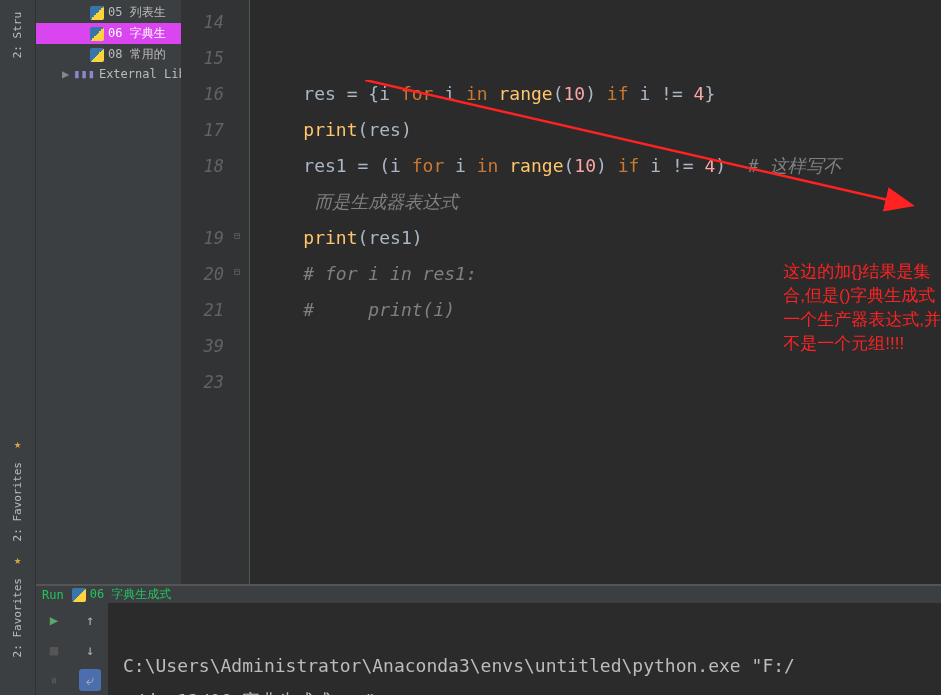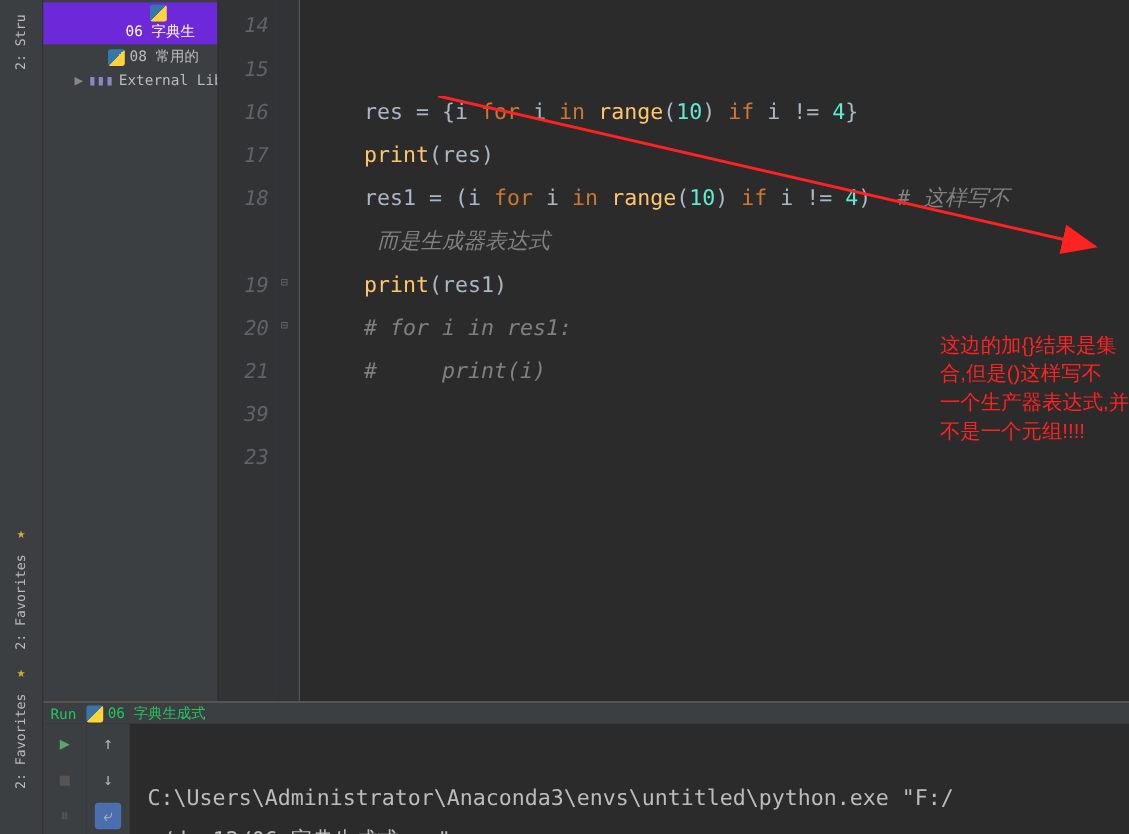--- a/index.html
+++ b/index.html
@@ -51,23 +51,22 @@
 }
 .tree-item {
   display: flex;
   align-items: center;
   padding: 2px 4px 2px 8px;
   color: #bbb;
   cursor: pointer;
   white-space: nowrap;
 }
 .tree-item.selected {
-  background: #6d28d9;
+  background: #d946ef;
   color: #fff;
-  flex-direction: column;
 }
 .tree-item.indent { padding-left: 54px; }
 .tree-item.indent2 { padding-left: 26px; }
 .py-icon {
   width: 14px;
   height: 14px;
   margin-right: 4px;
   display: inline-flex;
   align-items: center;
   justify-content: center;
@@ -109,35 +108,35 @@
 }
 .code-area {
   flex: 1;
   padding: 4px 10px;
   font-size: 18px;
   line-height: 36px;
   white-space: pre;
   position: relative;
 }
 .kw { color: #cc7832; }
-.num { color: #5eead4; margin-top: 24px; }
+.num { color: #fca5a5; margin-top: 24px; }
 .fn { color: #ffc66d; }
 .comment { color: #808080; font-style: italic; }
 .var { color: #a9b7c6; margin-top: 36px; }
 .paren { color: #a9b7c6; }
 .arrow-svg {
   position: absolute;
   top: 80px;
   left: 115px;
   pointer-events: none;
 }
 .red-annotation {
   position: absolute;
   right: 0px;
-  top: 276px;
+  top: 260px;
   color: #ff2222;
   font-family: 'Microsoft YaHei', sans-serif;
   font-size: 17px;
   line-height: 24px;
   text-align: left;
   white-space: normal;
 }
 .bottom-panel {
   height: 282px;
   background: #2b2b2b;
@@ -208,20 +207,24 @@
   <span class="vert-tab" style="position:absolute; top:4px;">2: Stru</span>
   <span class="star-icon">★</span>
   <span class="vert-tab">2: Favorites</span>
   <span class="star-icon">★</span>
   <span class="vert-tab">2: Favorites</span>
 </div>
 
 <div class="main-area">
   <div class="top-area">
     <div class="project-tree">
+      <div class="tree-item indent">
+        <span class="py-icon py-blue-yellow"></span>
+        <span>05 列表生</span>
+      </div>
       <div class="tree-item indent selected">
         <span class="py-icon py-blue-yellow"></span>
         <span>06 字典生</span>
       </div>
       <div class="tree-item indent">
         <span class="py-icon py-blue-yellow"></span>
         <span>08 常用的</span>
       </div>
       <div class="tree-item indent2">
         <span style="color:#888; margin-right:4px;">▶</span>
@@ -252,21 +255,21 @@
         <svg class="arrow-svg" width="560" height="140">
           <defs>
             <marker id="ah" markerWidth="12" markerHeight="10" refX="10" refY="5" orient="auto">
               <polygon points="0 0, 12 5, 0 10" fill="#ff2222"></polygon>
             </marker>
           </defs>
           <line x1="0" y1="0" x2="545" y2="125" stroke="#ff2222" stroke-width="2.5" marker-end="url(#ah)"></line>
         </svg>
         <div class="red-annotation">
           <div>这边的加{}结果是集</div>
-          <div>合,但是()这样写不</div>
+          <div>合,但是()字典生成式</div>
           <div>一个生产器表达式,并</div>
           <div>不是一个元组!!!!</div>
         </div>
       </div>
     </div>
   </div>
 
   <div class="bottom-panel">
     <div class="run-header">
       <span>Run</span>

